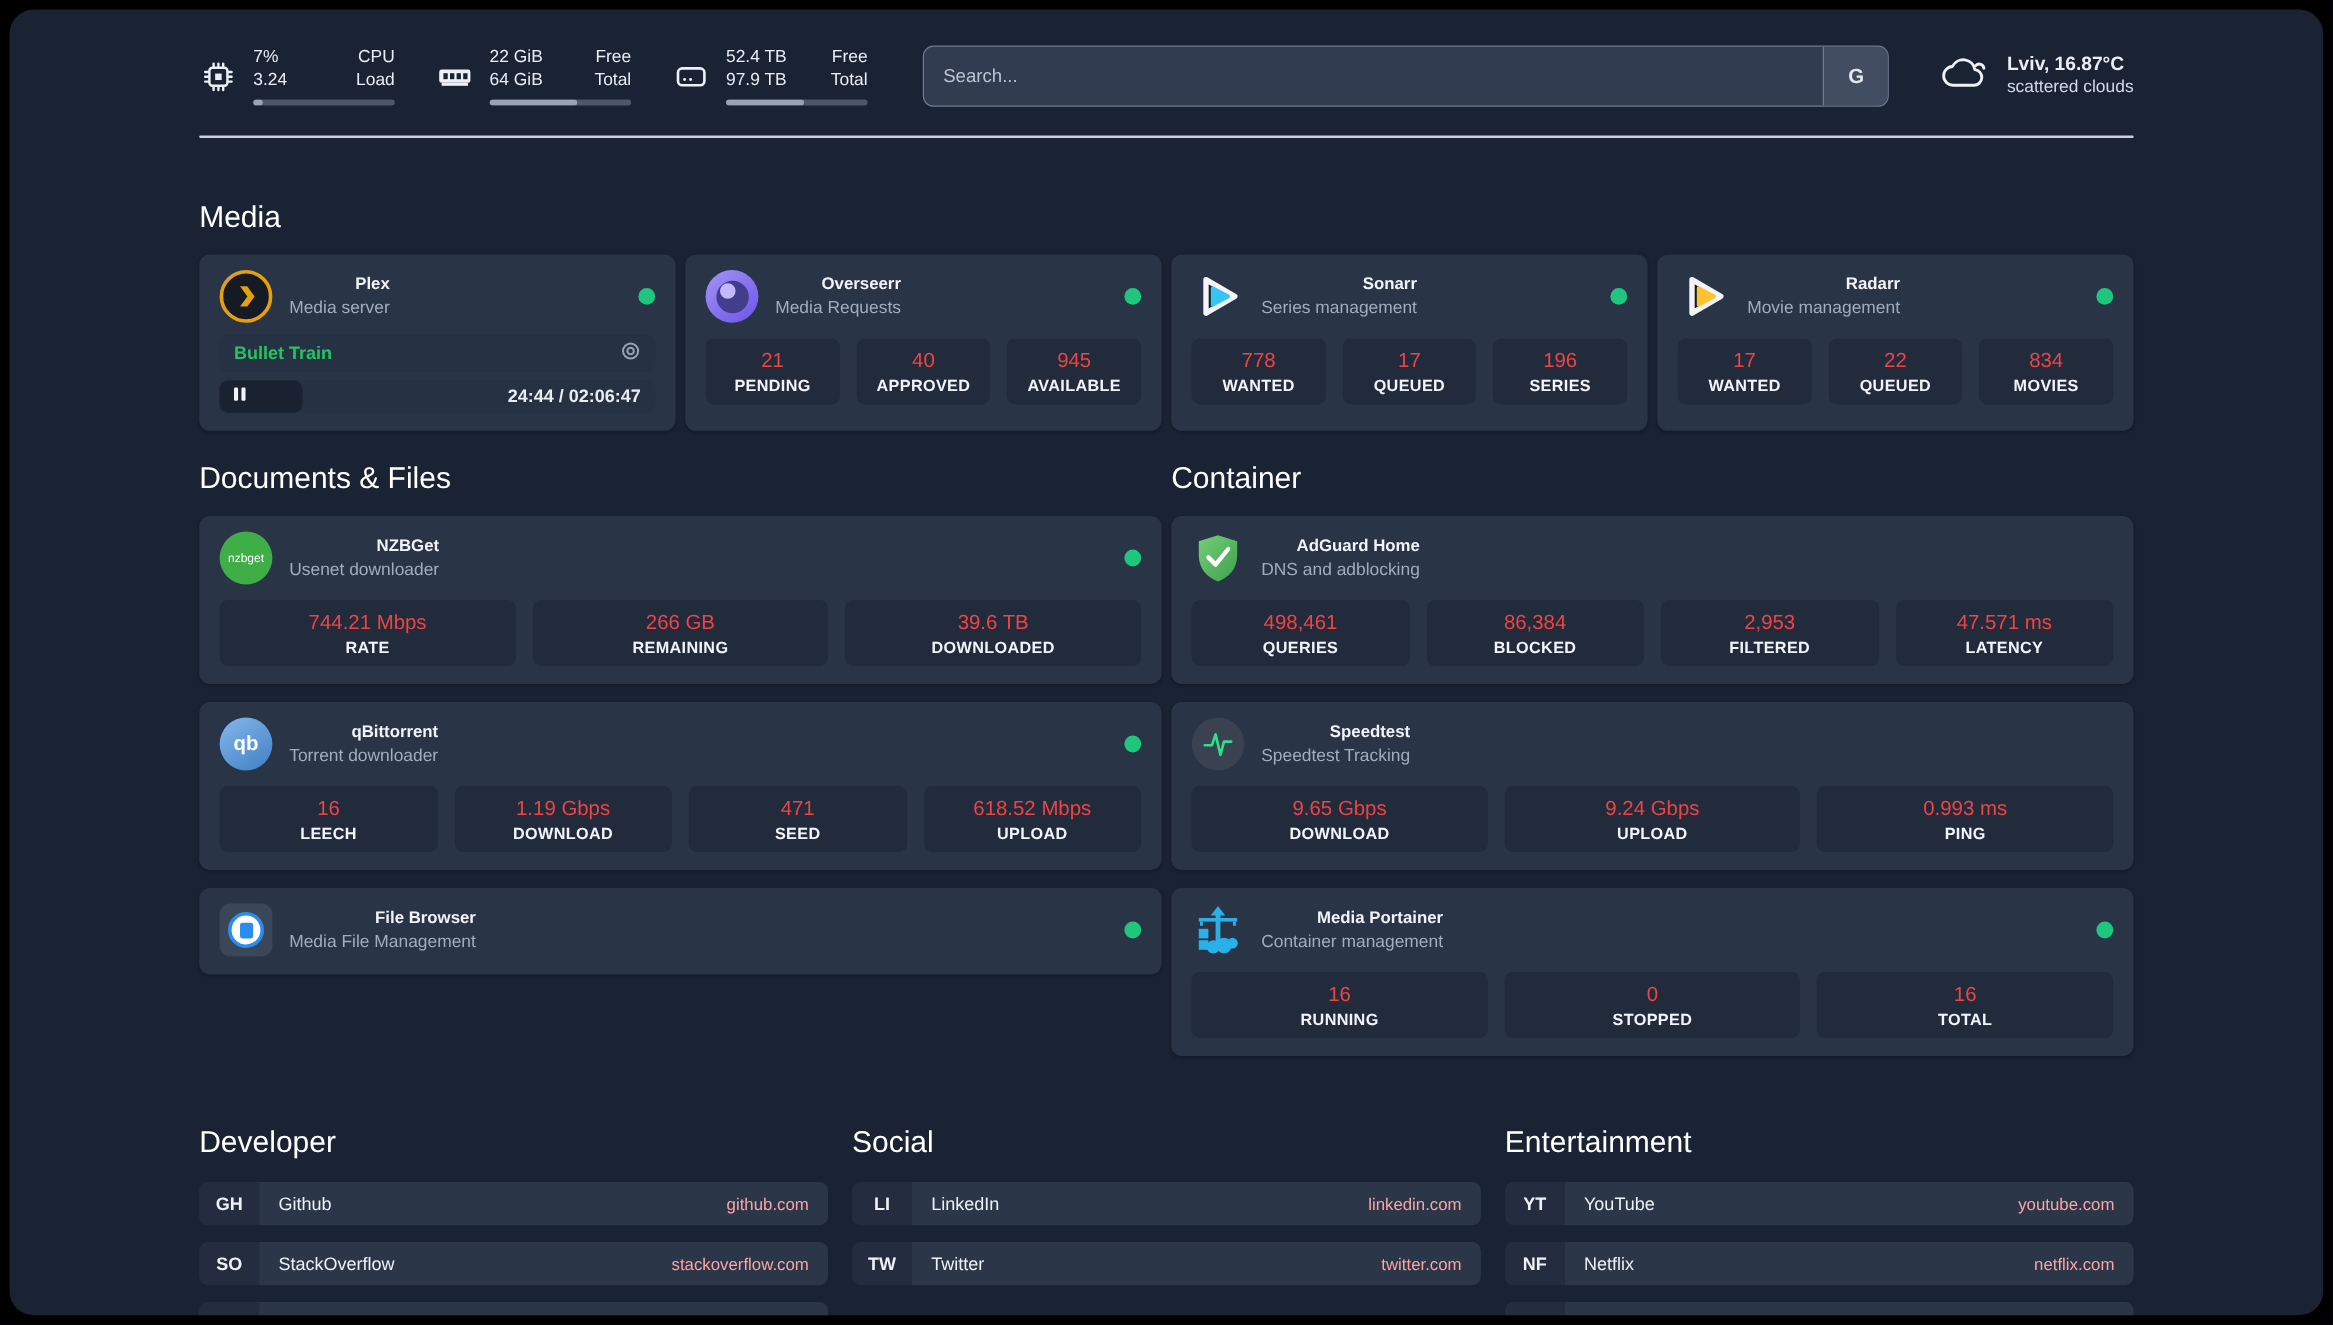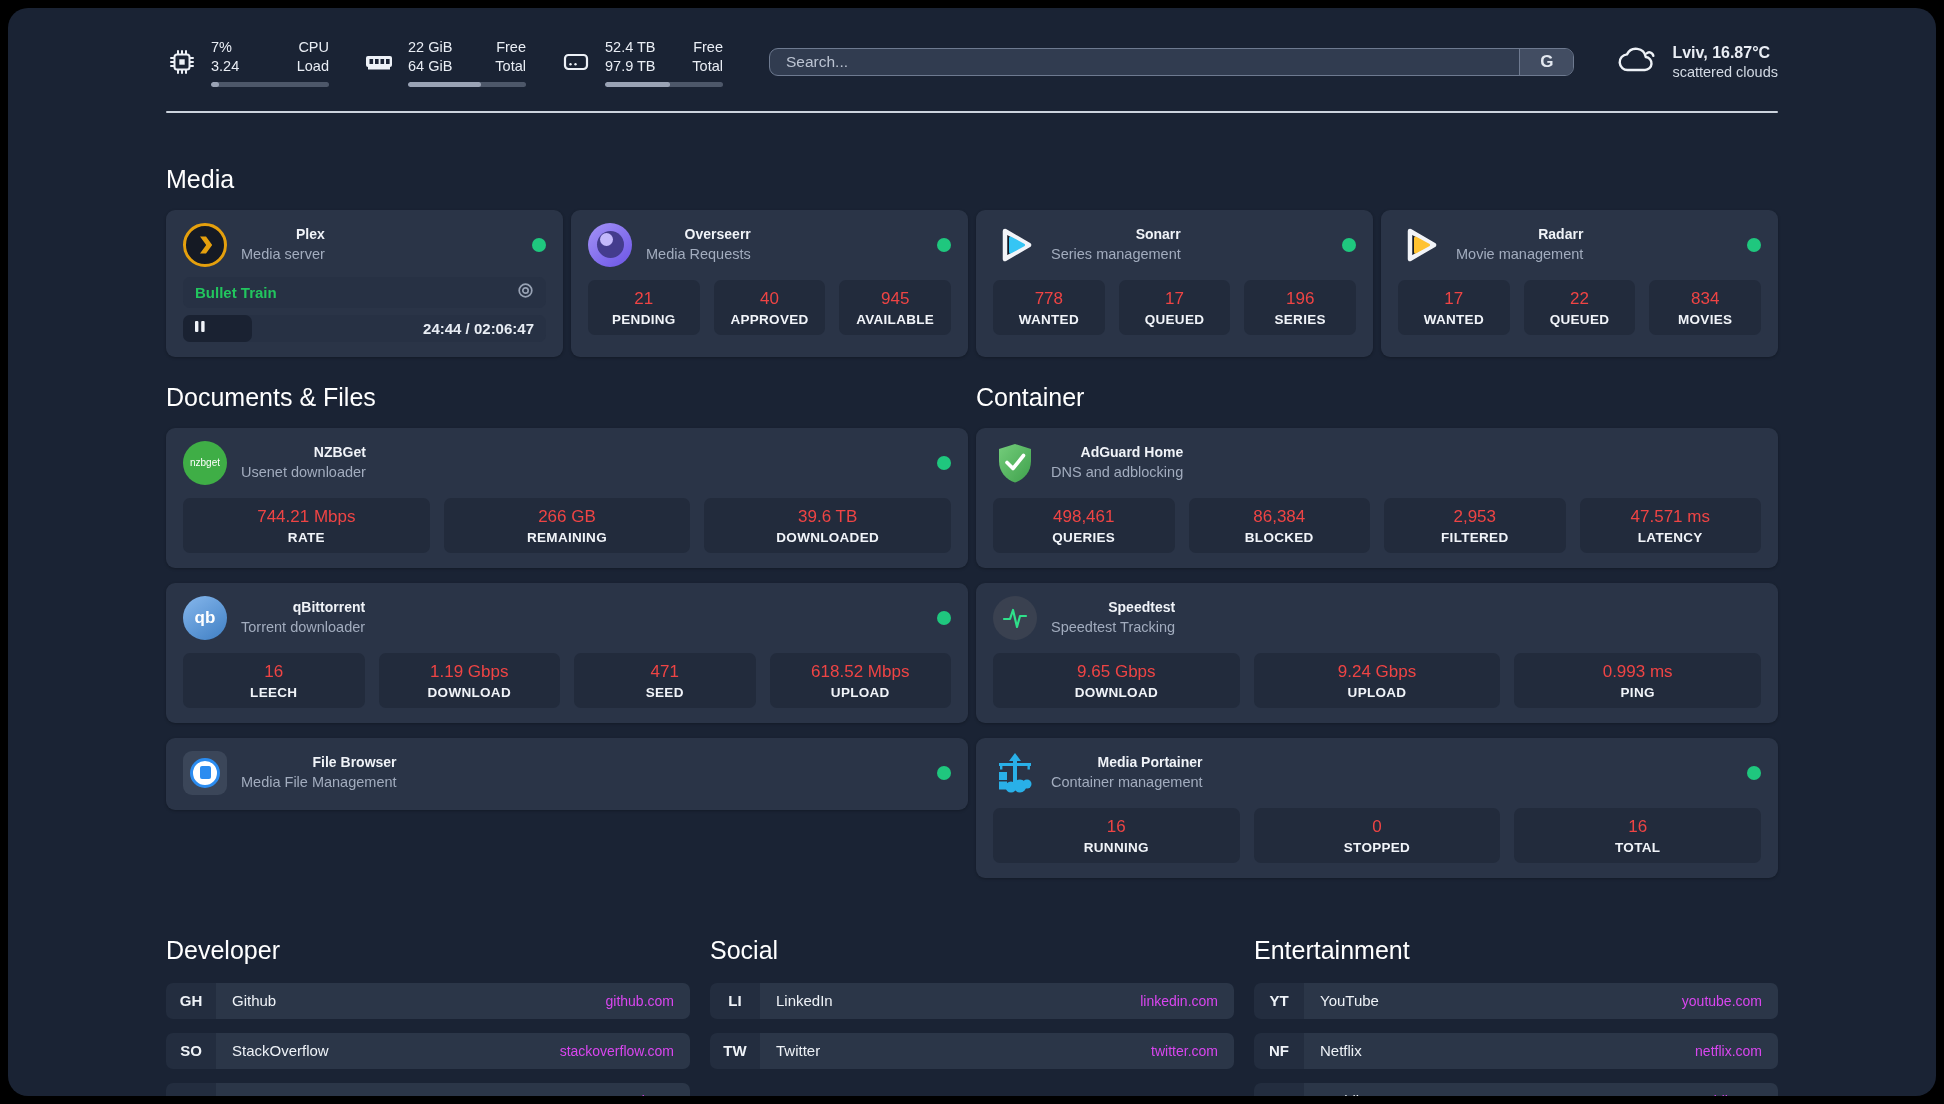--- a/index.html
+++ b/index.html
@@ -24,21 +24,21 @@
   .sys-stats { display: flex; gap: 34px; }
   .hstat { display: flex; align-items: center; gap: 13px; }
   .hstat-icon { width: 32px; height: 32px; display: flex; align-items: center; justify-content: center; }
   .hstat-body { min-width: 118px; }
   .hstat-row { display: flex; justify-content: space-between; gap: 16px; font-size: 14.5px; line-height: 1.3; }
   .hstat-col-r { text-align: right; }
   .hstat-bar { margin-top: 6px; height: 5px; border-radius: 3px; background: #4d5769; overflow: hidden; }
   .hstat-fill { height: 100%; background: #9aa3b5; border-radius: 3px; }
 
   .searchbar {
-    flex: 1; margin: 0 42px 0 46px; height: 28px;
+    flex: 1; margin: 0 42px 0 46px; height: 51px;
     background: #313c50; border: 1px solid #6e7a90; border-radius: 9px;
     display: flex; align-items: stretch; overflow: hidden;
   }
   .search-input {
     flex: 1; background: transparent; border: none; outline: none;
     color: #e7ecf3; font-size: 15.5px; padding: 0 16px;
     font-family: "Liberation Sans", sans-serif;
   }
   .search-input::placeholder { color: #bcc4d2; }
   .search-engine {
@@ -111,21 +111,21 @@
   .bm-abbr {
     width: 50px; flex: 0 0 50px; background: #232d3f; border-radius: 7px 0 0 7px;
     display: flex; align-items: center; justify-content: center;
     font-size: 15px; font-weight: 700; color: #eef2f7;
   }
   .bm-bar {
     flex: 1; background: #2b3648; border-radius: 0 7px 7px 0;
     display: flex; align-items: center; justify-content: space-between; padding: 0 16px;
   }
   .bm-name { font-size: 15px; color: #eef2f7; }
-  .bm-url { font-size: 14px; color: #d946ef; }
+  .bm-url { font-size: 14px; color: #fca5a5; }
 </style>
 </head>
 <body>
 
 <div class="app">
   <div class="page">
 
     <div class="topbar">
       <div class="sys-stats">
 

